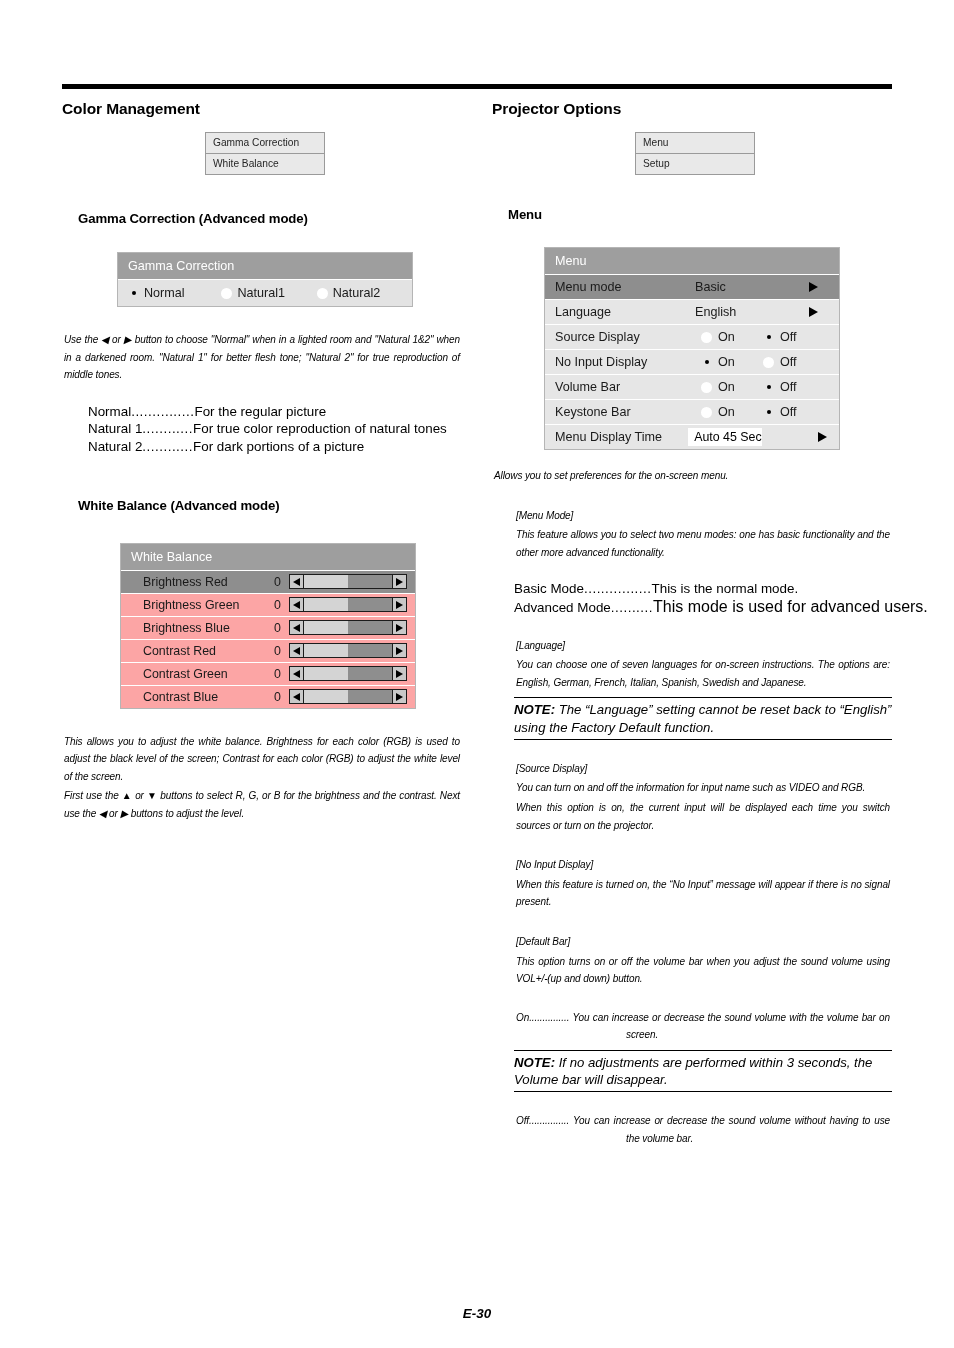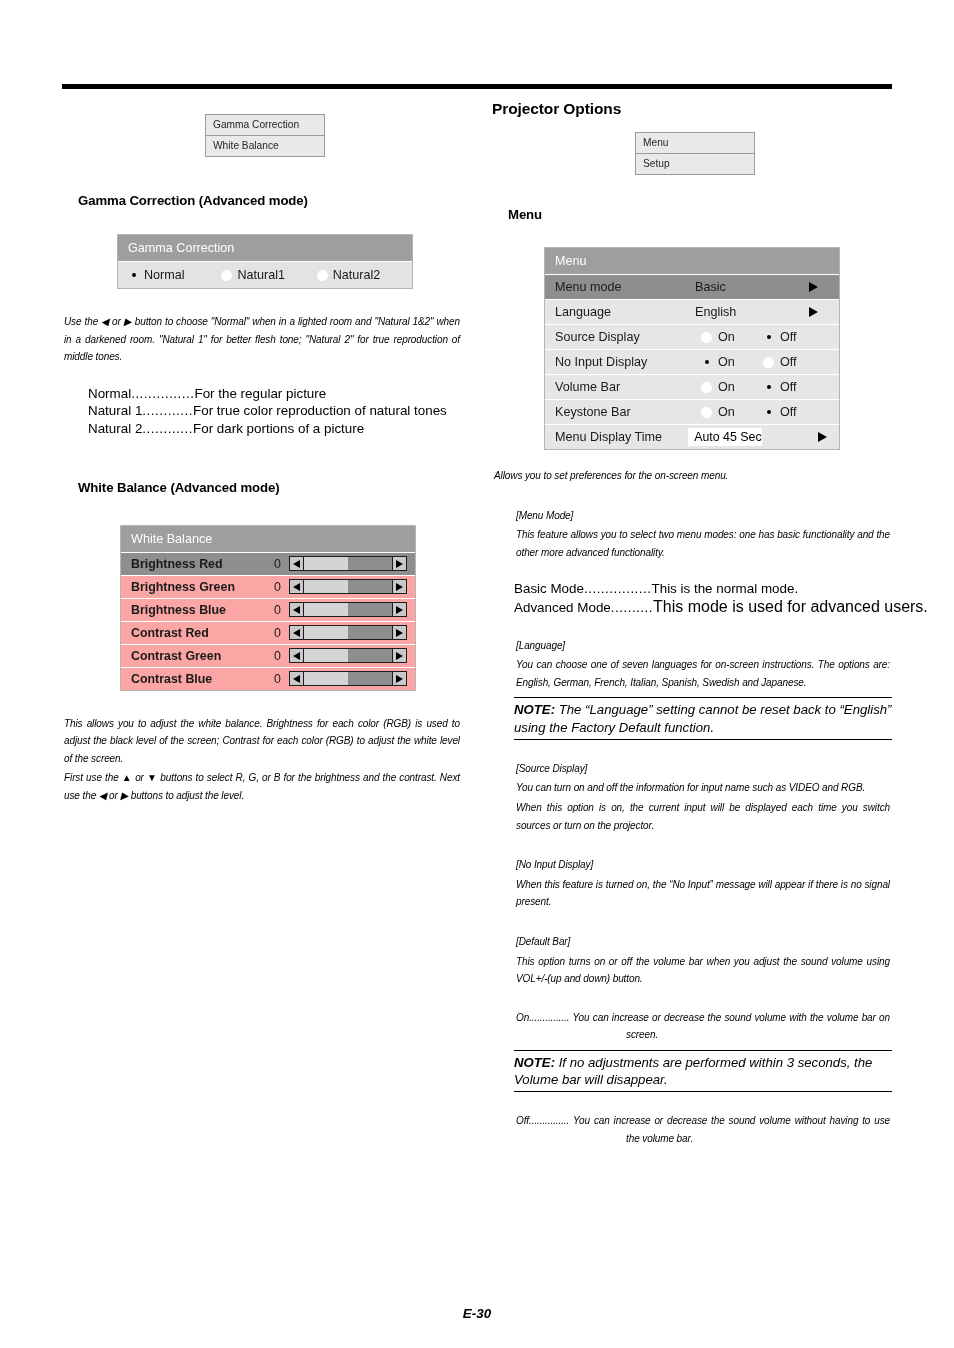--- a/index.html
+++ b/index.html
@@ -150,24 +150,23 @@
     border-top: 1px solid #ffffff;
     height: 22px;
     font-size: 12.4px;
     color: #1a1a1a;
   }
   .wb-row.selected {
     background: #8e8e8e;
   }
   .wb-label {
     width: 142px;
-    padding-left: 10px;
+    padding-left: 22px;
     box-sizing: border-box;
     white-space: nowrap;
-    font-weight: bold;
   }
   .wb-value {
     width: 18px;
     text-align: right;
     font-size: 12.4px;
   }
   .slider {
     margin-left: 8px;
     width: 118px;
     height: 15px;
@@ -334,20 +333,21 @@
 </style>
 </head>
 <body>
 
 <div class="page">
 
   <div class="top-rule"></div>
 
   <div class="col-left">
 
+    <h2 class="section-title">Color Management</h2>
 
     <div style="height:14px"></div>
 
     <div style="margin-left:143px">
       <div class="nav-box">
         <div class="nav-row">Gamma Correction</div>
         <div class="nav-row">White Balance</div>
       </div>
     </div>
 

